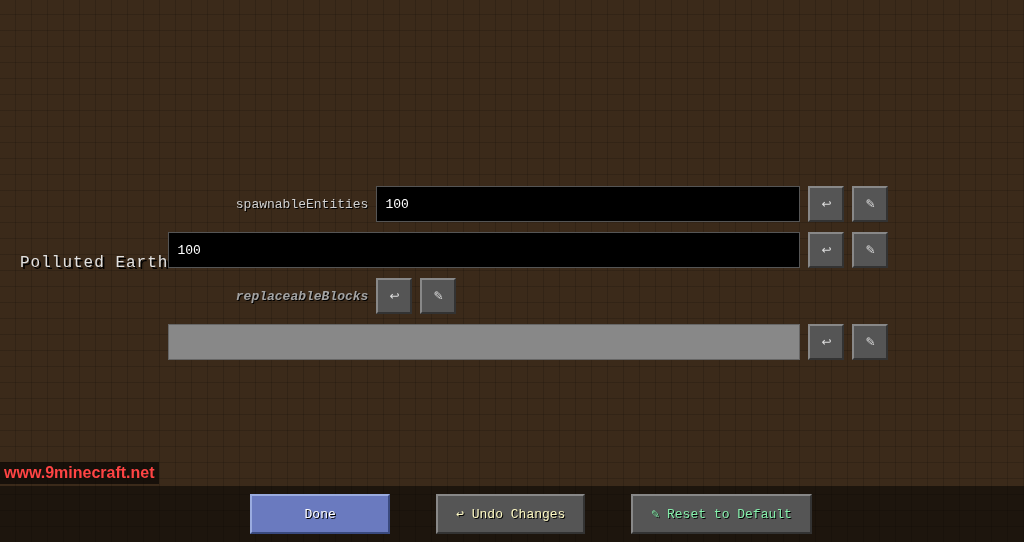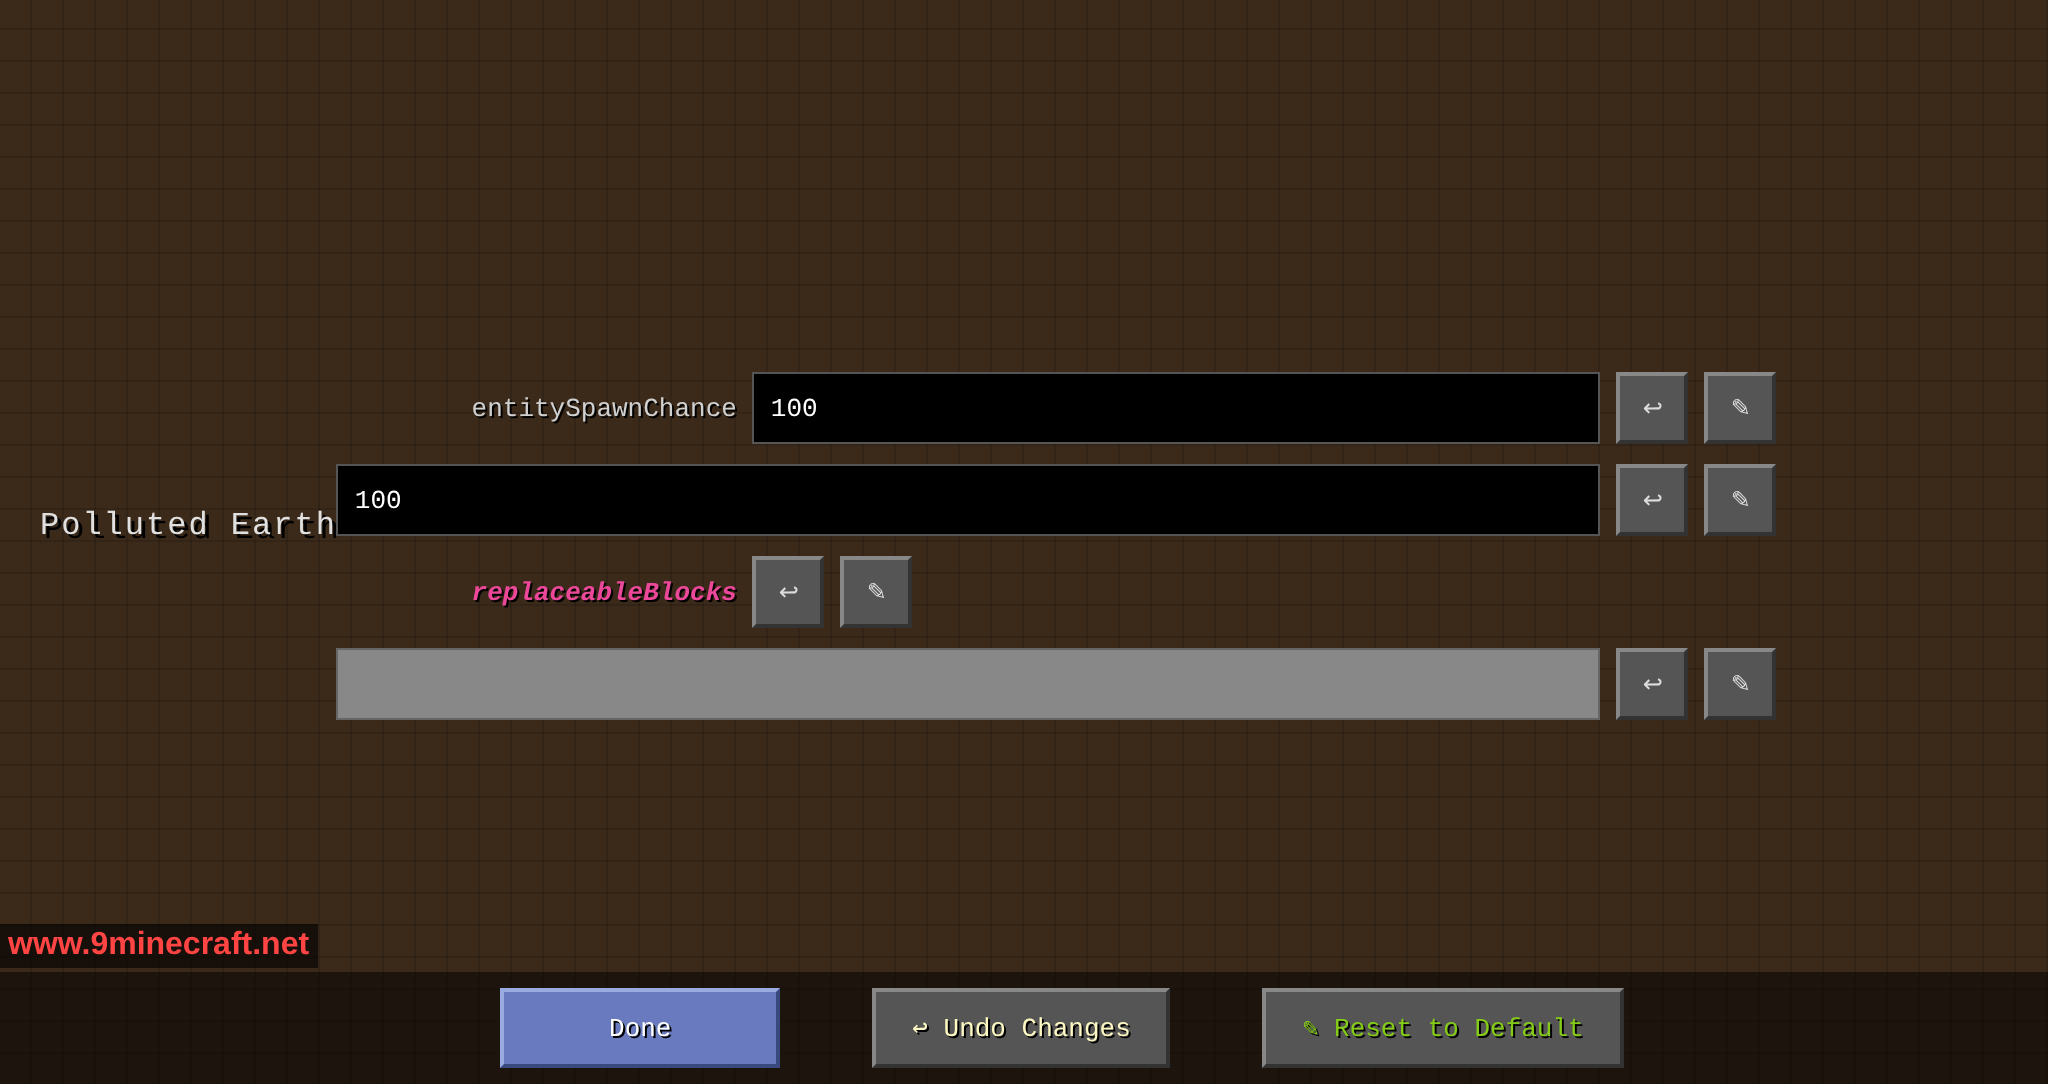--- a/index.html
+++ b/index.html
@@ -65,21 +65,21 @@
       text-align: right;
       font-size: 13px;
       color: #d0d0d0;
       text-shadow: 1px 1px 0 #000;
       flex-shrink: 0;
     }
 
     .config-label.italic {
       font-style: italic;
       font-weight: bold;
-      color: #ec4899;
+      color: #a3a3a3;
     }
 
     .config-input {
       flex: 1;
       height: 36px;
       background: #000000;
       border: 1px solid #555;
       color: #ffffff;
       font-family: 'Courier New', monospace;
       font-size: 13px;
@@ -156,21 +156,21 @@
       border-right-color: #333333;
       color: #fef9c3;
     }
 
     .btn-reset {
       background: #555555;
       border-top-color: #888888;
       border-left-color: #888888;
       border-bottom-color: #333333;
       border-right-color: #333333;
-      color: #84cc16;
+      color: #86efac;
     }
 
     .btn-apply {
       background: #555555;
       border-top-color: #888888;
       border-left-color: #888888;
       border-bottom-color: #333333;
       border-right-color: #333333;
       color: #d0d0d0;
     }
@@ -189,21 +189,21 @@
   </style>
 </head>
 <body>
 
 <div class="page-wrapper">
   <div class="title">Polluted Earth</div>
 
   <div class="config-panel">
 
     <div class="config-row">
-      <div class="config-label">entitySpawnChance</div>
+      <div class="config-label">spawnableEntities</div>
       <input class="config-input" type="text" value="100" style="">
       <button class="icon-btn">↩</button>
       <button class="icon-btn">✎</button>
     </div>
 
     <div class="config-row">
       <input class="config-input" type="text" value="100" style="">
       <button class="icon-btn">↩</button>
       <button class="icon-btn">✎</button>
     </div>

